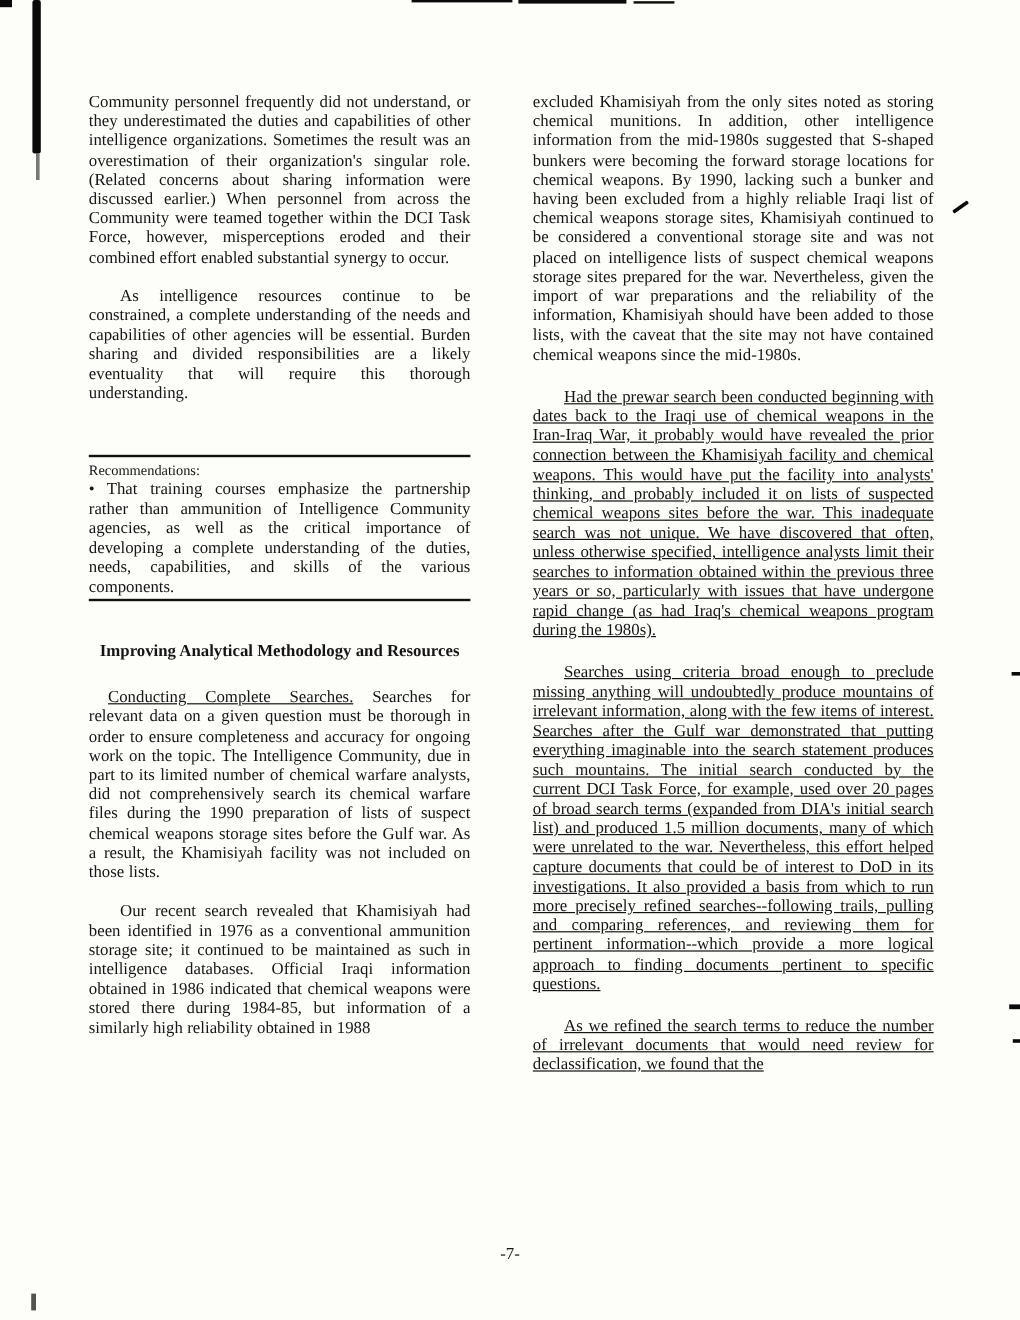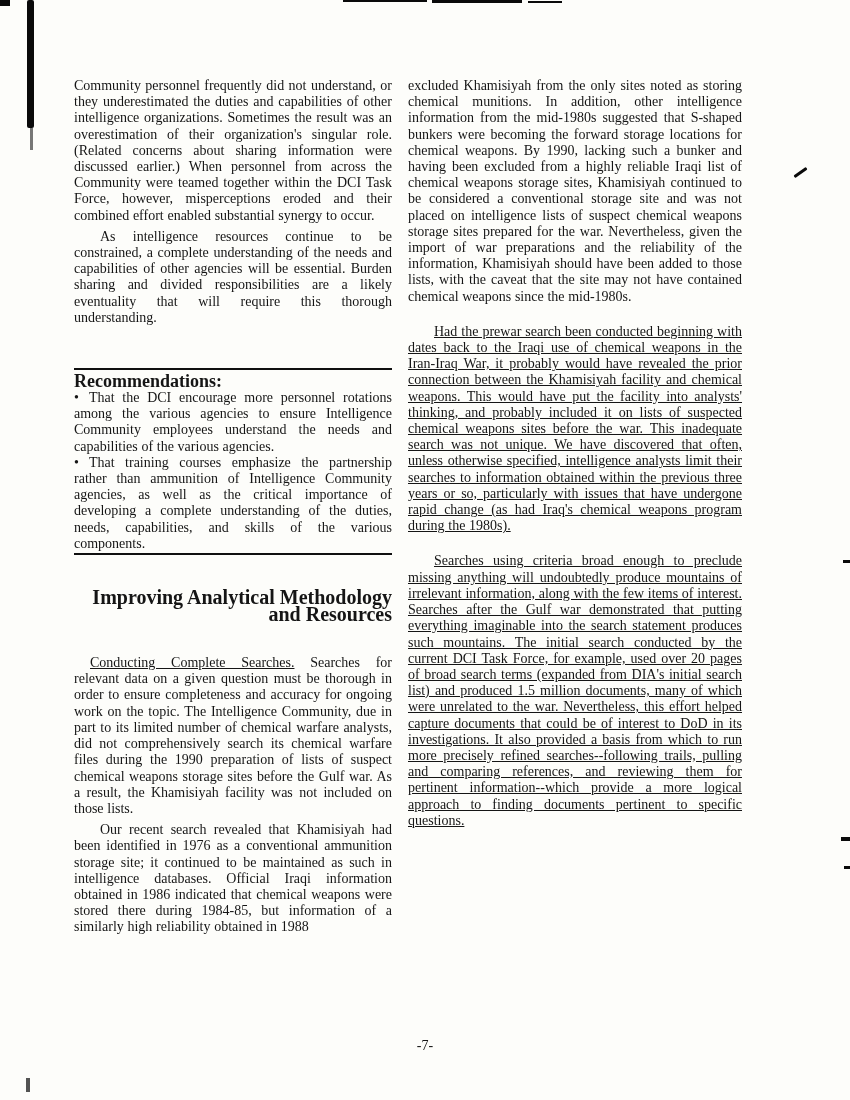--- a/index.html
+++ b/index.html
@@ -11,52 +11,52 @@
     background: #fdfdfa;
     font-family: "Liberation Serif", serif;
     color: #151515;
     overflow: hidden;
   }
   .columns {
     position: absolute;
     top: 78px;
     left: 74px;
     display: flex;
+    gap: 36px;
   }
   .col { width: 318px; }
   .col.right { width: 334px; margin-left: 16px; }
   .para {
     font-size: 14px;
     line-height: 16.2px;
     text-align: justify;
     word-spacing: 0.2px;
   }
   .indent { text-indent: 26px; }
   .small-indent { text-indent: 16px; }
-  .gap { margin-top: 5px; }
+  .gap { margin-top: 16px; }
   .gap-lg { margin-top: 19px; text-decoration: underline; }
   .rec-block {
     margin-top: 42px;
     border-top: 2px solid #101010;
     border-bottom: 2px solid #101010;
     padding: 3px 0 1px 0;
   }
   .rec-title {
-    font-size: 18px;
+    font-size: 12px;
     line-height: 17px;
-    font-weight: bold;
   }
   .rec-item .bullet { margin-right: 10px; }
   .heading {
     margin-top: 34px;
-    margin-bottom: 32px;
+    margin-bottom: 22px;
     font-weight: bold;
-    font-size: 20px;
+    font-size: 14px;
     line-height: 17px;
-    text-align: right;
+    text-align: center;
   }
   .underline { text-decoration: underline; margin-top: 42px; }
   .page-number {
     position: absolute;
     left: 0;
     right: 0;
     top: 1038px;
     text-align: center;
     font-size: 14px;
   }
@@ -94,42 +94,40 @@
   <div class="columns">
 
     <div class="col">
       <p class="para">Community personnel frequently did not understand, or they underestimated the duties and capabilities of other intelligence organizations.  Sometimes the result was an overestimation of their organization's singular role.  (Related concerns about sharing information were discussed earlier.)  When personnel from across the Community were teamed together within the DCI Task Force, however, misperceptions eroded and their combined effort enabled substantial synergy to occur.</p>
 
       <p class="para indent gap">As intelligence resources continue to be constrained, a complete understanding of the needs and capabilities of other agencies will be essential.  Burden sharing and divided responsibilities are a likely eventuality that will require this thorough understanding.</p>
 
       <div class="rec-block">
         <div class="rec-title">Recommendations:</div>
         <p class="para rec-item">
-          <span class="bullet">•</span><span>That the DCI encourage more personnel rotations among the various agencies to ensure Intelligence Community employees understand the needs and capabilities of the various agencies.</span>
-        </p>
-        <p class="para rec-item">
           <span class="bullet">•</span><span>That training courses emphasize the partnership rather than ammunition of Intelligence Community agencies, as well as the critical importance of developing a complete understanding of the duties, needs, capabilities, and skills of the various components.</span>
         </p>
       </div>
 
       <div class="heading">Improving Analytical Methodology and Resources</div>
 
       <p class="para small-indent">
         <span class="underline">Conducting Complete Searches.</span><span>  Searches for relevant data on a given question must be thorough in order to ensure completeness and accuracy for ongoing work on the topic.  The Intelligence Community, due in part to its limited number of chemical warfare analysts, did not comprehensively search its chemical warfare files during the 1990 preparation of lists of suspect chemical weapons storage sites before the Gulf war.  As a result, the Khamisiyah facility was not included on those lists.</span>
       </p>
 
       <p class="para indent gap">Our recent search revealed that Khamisiyah had been identified in 1976 as a conventional ammunition storage site; it continued to be maintained as such in intelligence databases.  Official Iraqi information obtained in 1986 indicated that chemical weapons were stored there during 1984-85, but information of a similarly high reliability obtained in 1988</p>
     </div>
 
     <div class="col right">
       <p class="para">excluded Khamisiyah from the only sites noted as storing chemical munitions.  In addition, other intelligence information from the mid-1980s suggested that S-shaped bunkers were becoming the forward storage locations for chemical weapons.  By 1990, lacking such a bunker and having been excluded from a highly reliable Iraqi list of chemical weapons storage sites, Khamisiyah continued to be considered a conventional storage site and was not placed on intelligence lists of suspect chemical weapons storage sites prepared for the war.  Nevertheless, given the import of war preparations and the reliability of the information, Khamisiyah should have been added to those lists, with the caveat that the site may not have contained chemical weapons since the mid-1980s.</p>
 
       <p class="para indent gap-lg">Had the prewar search been conducted beginning with dates back to the Iraqi use of chemical weapons in the Iran-Iraq War, it probably would have revealed the prior connection between the Khamisiyah facility and chemical weapons.  This would have put the facility into analysts' thinking, and probably included it on lists of suspected chemical weapons sites before the war.  This inadequate search was not unique.  We have discovered that often, unless otherwise specified, intelligence analysts limit their searches to information obtained within the previous three years or so, particularly with issues that have undergone rapid change (as had Iraq's chemical weapons program during the 1980s).</p>
 
       <p class="para indent gap-lg">Searches using criteria broad enough to preclude missing anything will undoubtedly produce mountains of irrelevant information, along with the few items of interest.  Searches after the Gulf war demonstrated that putting everything imaginable into the search statement produces such mountains.  The initial search conducted by the current DCI Task Force, for example, used over 20 pages of broad search terms (expanded from DIA's initial search list) and produced 1.5 million documents, many of which were unrelated to the war.  Nevertheless, this effort helped capture documents that could be of interest to DoD in its investigations.  It also provided a basis from which to run more precisely refined searches--following trails, pulling and comparing references, and reviewing them for pertinent information--which provide a more logical approach to finding documents pertinent to specific questions.</p>
 
+      <p class="para indent gap-lg">As we refined the search terms to reduce the number of irrelevant documents that would need review for declassification, we found that the</p>
     </div>
 
   </div>
 
   <div class="page-number">-7-</div>
 
 </div>
 
 </body></html>

